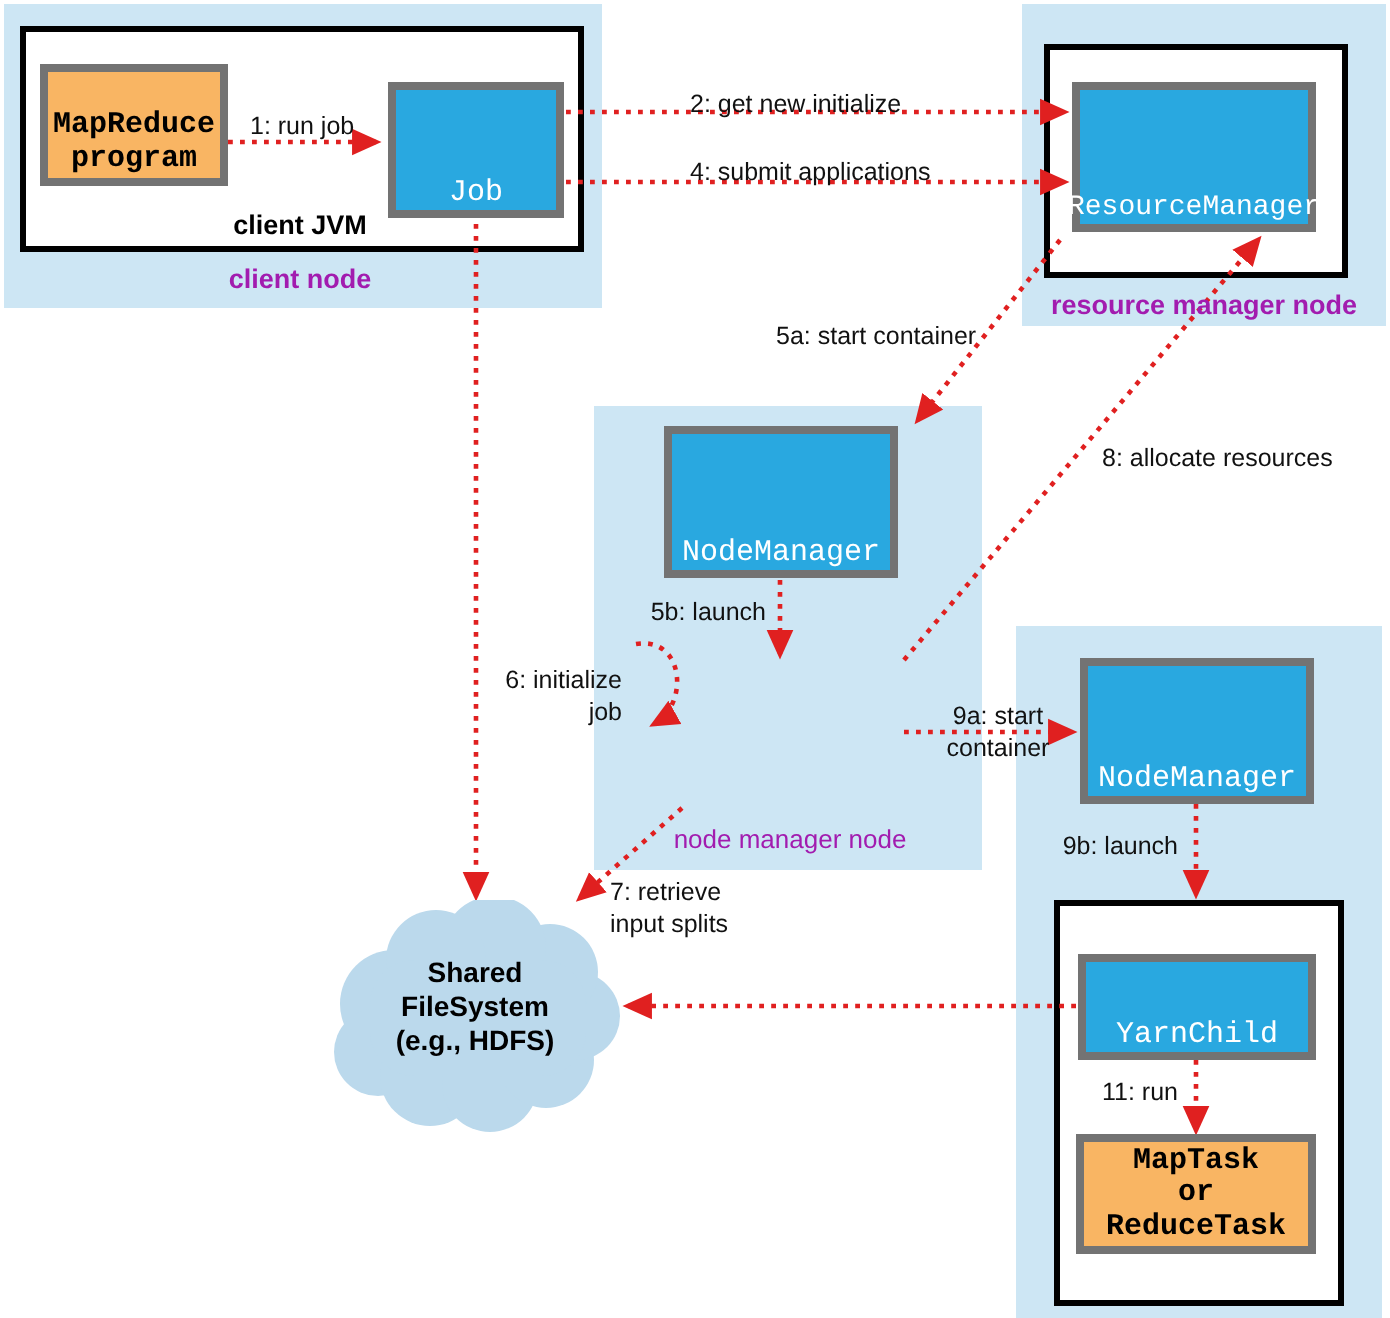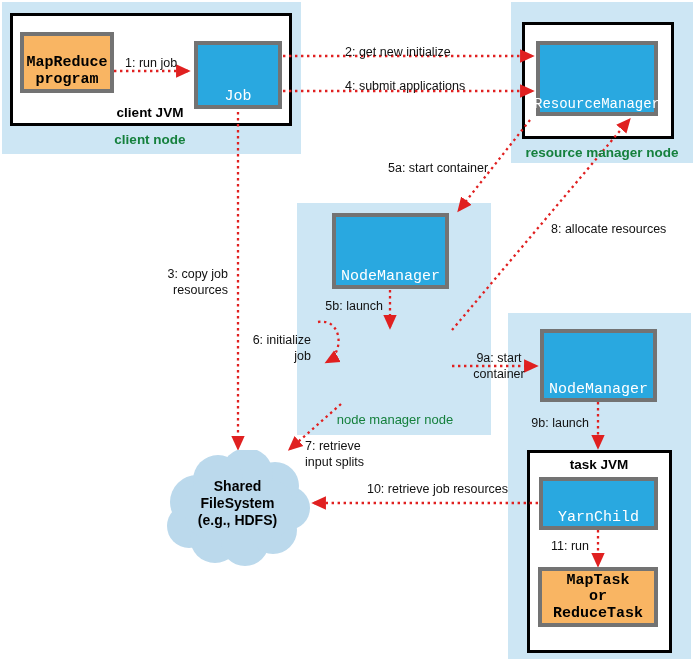--- a/index.html
+++ b/index.html
@@ -7,21 +7,21 @@
   #stage{position:relative;width:695px;height:659px;overflow:hidden;background:#ffffff;}
   svg#wires{position:absolute;left:0;top:0;width:695px;height:659px;overflow:visible;}
 
   .node-bg{position:absolute;background:#CDE6F4;box-sizing:border-box;}
   .jvm-box{position:absolute;background:#ffffff;border:3px solid #000000;box-sizing:border-box;}
   .comp{position:absolute;box-sizing:border-box;border:4px solid #737373;
         display:flex;align-items:flex-end;justify-content:center;text-align:center;font-family:Liberation Mono, monospace;}
   .comp.blue{background:#29A8E0;color:#ffffff;font-size:15px;font-weight:400;}
   .comp.orange{background:#F9B563;color:#000000;font-size:15px;font-weight:bold;line-height:1.12;}
 
-  .node-label{position:absolute;font-size:13.5px;font-weight:bold;color:#15803d;
+  .node-label{position:absolute;font-size:13.5px;font-weight:bold;color:#a21caf;
               text-align:center;white-space:nowrap;}
   .jvm-label{position:absolute;font-size:13.5px;font-weight:bold;color:#000;
              text-align:center;white-space:nowrap;}
 
   .arrow-label{position:absolute;font-size:12.5px;color:#111;line-height:1.28;white-space:pre;}
   .al-r{text-align:right;}
   .al-c{text-align:center;}
   .al-l{text-align:left;}
 
   .cloud{position:absolute;}
@@ -128,45 +128,41 @@
 ReduceTask</span>
   </div>
 
   <div class="jvm-label" style="left:90px;top:105px;width:120px;">client JVM</div>
   <div class="node-label" style="left:90px;top:132px;width:120px;">client node</div>
 
   <div class="node-label" style="left:310px;top:412px;width:170px;font-weight:normal;font-size:13px;">node manager node</div>
 
   <div class="node-label" style="left:513px;top:145px;width:178px;">resource manager node</div>
 
-  <div class="jvm-label" style="left:535px;top:457px;width:128px;">task JVM</div>
 
   <div class="arrow-label al-l" style="left:125px;top:55px;">1: run job</div>
 
   <div class="arrow-label al-l" style="left:345px;top:44px;">2: get new initialize</div>
 
-  <div class="arrow-label al-r" style="left: 118px; top: 266px; width: 110px; white-space: pre-line;">3: copy job
-resources</div>
 
   <div class="arrow-label al-l" style="left:345px;top:78px;">4: submit applications</div>
 
   <div class="arrow-label al-l" style="left:388px;top:160px;">5a: start container</div>
 
   <div class="arrow-label al-r" style="left:303px;top:298px;width:80px;">5b: launch</div>
 
   <div class="arrow-label al-r" style="left: 219px; top: 332px; width: 92px; white-space: pre-line;">6: initialize
 job</div>
 
   <div class="arrow-label al-l" style="left: 305px; top: 438px; white-space: pre-line;">7: retrieve
 input splits</div>
 
   <div class="arrow-label al-l" style="left:551px;top:221px;">8: allocate resources</div>
 
   <div class="arrow-label al-c" style="left: 460px; top: 350px; width: 78px; white-space: pre-line;">9a: start
 container</div>
 
   <div class="arrow-label al-r" style="left:509px;top:415px;width:80px;">9b: launch</div>
 
-  <div class="arrow-label al-c" style="left:340px;top:481px;width:195px;">10: retrieve job resources</div>
 
   <div class="arrow-label al-r" style="left:520px;top:538px;width:69px;">11: run</div>
 
 </div>
 
 </body></html>

